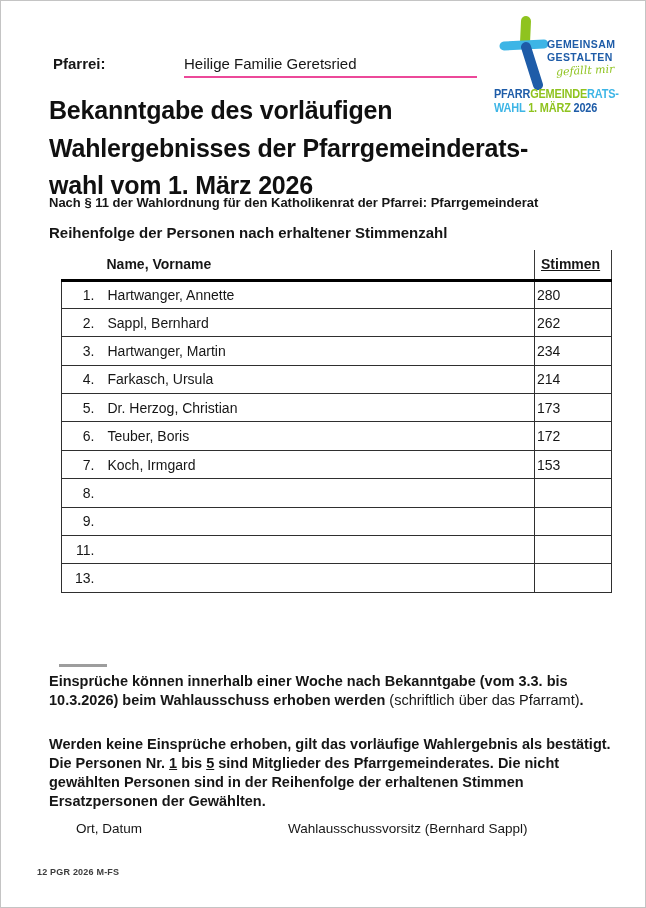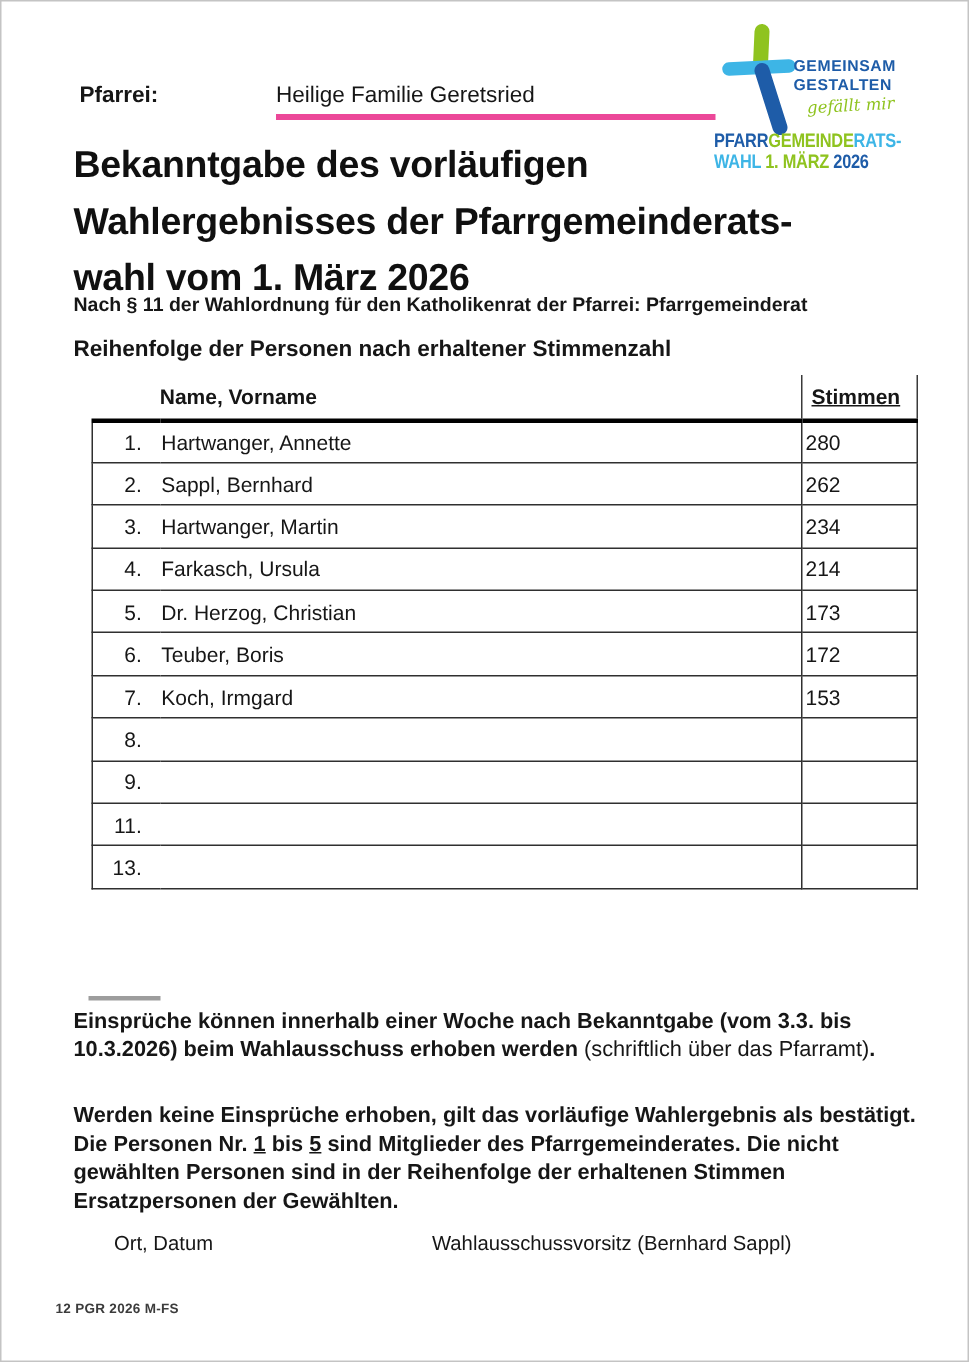--- a/index.html
+++ b/index.html
@@ -23,26 +23,26 @@
   }
 
   
   .pfarrei-label {
     position: absolute; left: 52px; top: 54px;
     font-size: 15px; font-weight: bold;
   }
   .pfarrei-value {
     position: absolute; left: 183px; top: 54px;
     width: 293px; padding-bottom: 4px;
-    border-bottom: 4px solid #ec4899;
+    border-bottom: 2px solid #ec4899;
     font-size: 15px;
   }
 
   
-  .logo { position: absolute; left: 475px; top: 12px; width: 135px; height: 106px; }
+  .logo { position: absolute; left: 493px; top: 12px; width: 135px; height: 106px; }
   .logo-cross { position: absolute; left: 2px; top: 2px; }
   .logo-claim {
     position: absolute; left: 53px; top: 25px;
     font-size: 10.5px; font-weight: bold; letter-spacing: 0.4px;
     line-height: 12.5px; color: var(--blue_dark);
   }
   .logo-script {
     position: absolute; left: 62px; top: 51px;
     font-family: "DejaVu Serif", serif; font-style: italic;
     font-size: 11px; color: var(--green);

